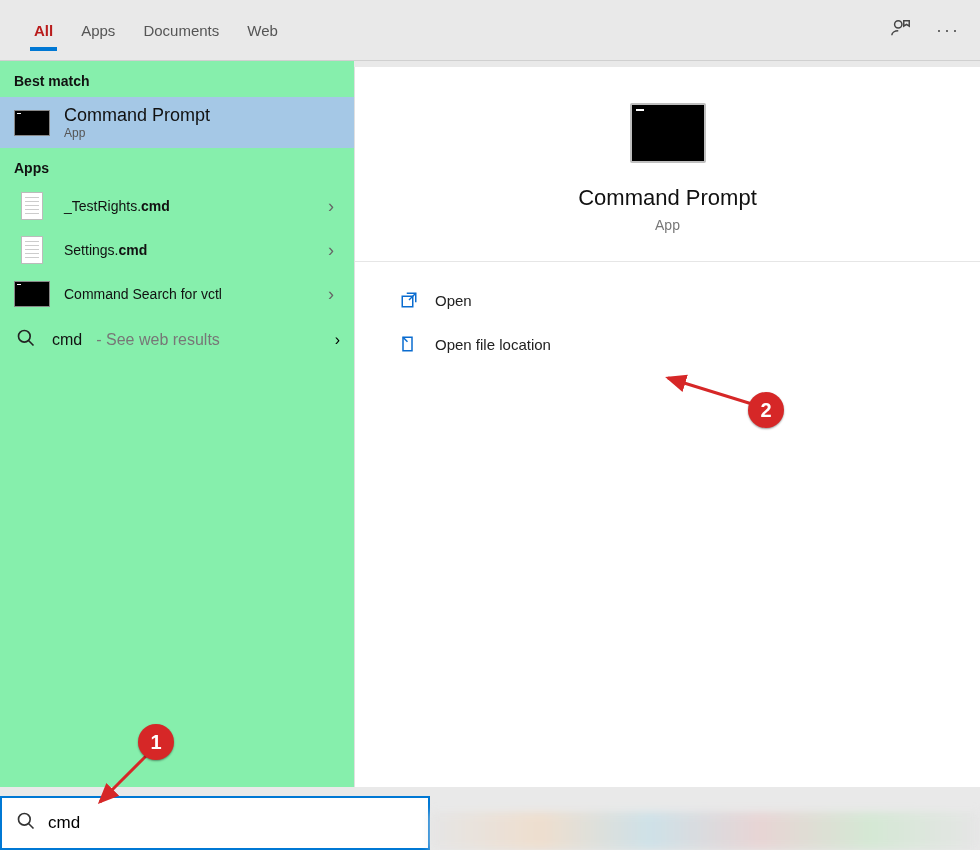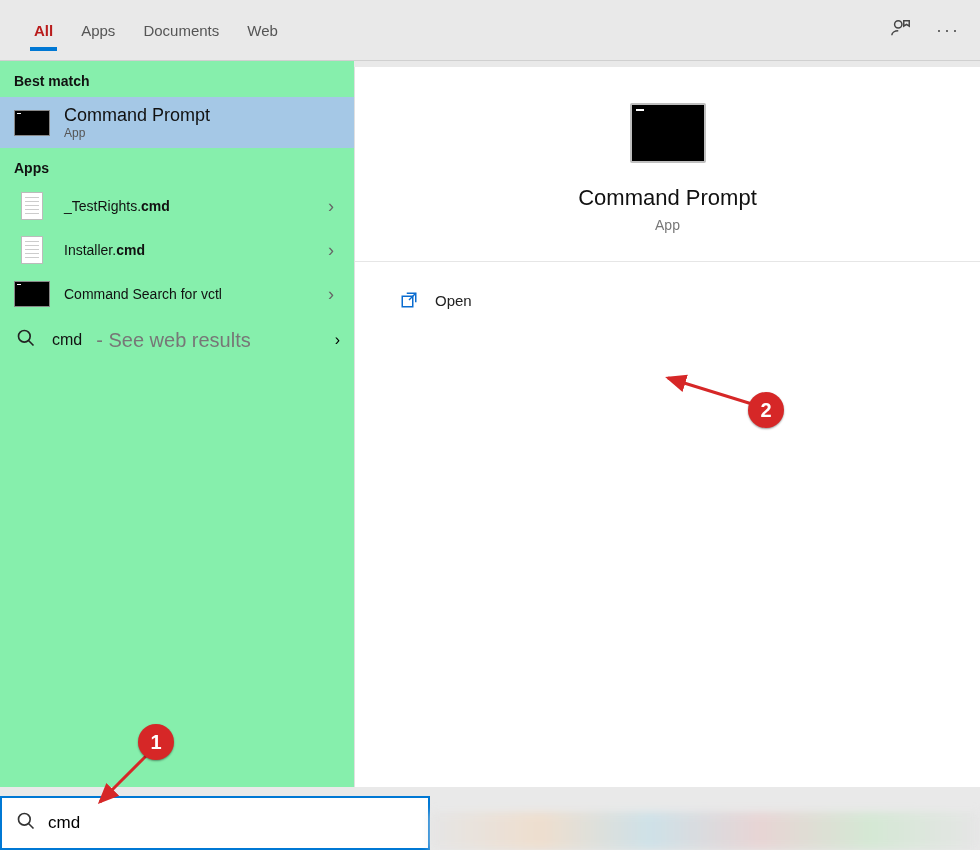--- a/index.html
+++ b/index.html
@@ -32,21 +32,21 @@
   .result-row .chev-right { color:#666; font-size:18px; padding-right:6px; }
 
   .cmd-thumb { width:36px; height:26px; background:#000; border:1px solid #888; position:relative; }
   .cmd-thumb::before { content:""; position:absolute; top:2px; left:2px; width:4px; height:1px; background:#fff; }
   .doc-thumb { width:22px; height:28px; border:1px solid #bbb; background:#fff; position:relative; }
   .doc-thumb::before { content:""; position:absolute; top:4px; left:3px; right:3px; height:1px; background:#ccc; box-shadow:0 4px 0 #ccc,0 8px 0 #ccc,0 12px 0 #ccc,0 16px 0 #ccc; }
 
   .web-row { display:flex; align-items:center; padding:12px 14px; gap:14px; cursor:pointer; }
   .web-row .mag { width:24px; text-align:center; }
   .web-row .q { font-size:16px; color:#111; }
-  .web-row .hint { font-size:20px; color:#777; }
+  .web-row .hint { font-size:16px; color:#777; }
 
   
   .preview { display:flex; flex-direction:column; align-items:center; padding-top:36px; }
   .big-thumb { width:76px; height:60px; background:#000; border:2px solid #bfbfbf; border-radius:2px; position:relative; }
   .big-thumb::before { content:""; position:absolute; top:4px; left:4px; width:8px; height:2px; background:#fff; }
   .preview-title { font-size:22px; color:#111; margin-top:22px; }
   .preview-sub { font-size:14px; color:#777; margin-top:6px; }
   .preview-div { width:100%; height:1px; background:#e6e6e6; margin-top:28px; }
 
   .actions { padding:18px 40px; display:flex; flex-direction:column; gap:4px; }
@@ -109,21 +109,21 @@
       <div class="text">
           <span class="title"><span>_TestRights.</span><b>cmd</b></span>
         </div>
       <span class="chev-right">›</span>
     </div>
     <div class="result-row">
       <div class="thumb">
           <div class="doc-thumb"></div>
         </div>
       <div class="text">
-          <span class="title"><span>Installer.</span><b>cmd</b></span>
+          <span class="title"><span>Settings.</span><b>cmd</b></span>
         </div>
       <span class="chev-right">›</span>
     </div>
     <div class="result-row">
       <div class="thumb">
           <div class="cmd-thumb"></div>
         </div>
       <div class="text">
           <span class="title"><span>Command Search for vctl</span></span>
         </div>
@@ -155,20 +155,29 @@
       <div class="action">
         <span class="ic">
             <svg width="18" height="18" viewBox="0 0 24 24" fill="none" stroke="#0a6cd0" stroke-width="2">
               <rect x="3" y="7" width="14" height="14"></rect>
               <path d="M9 3h12v12"></path>
               <path d="M21 3l-9 9"></path>
             </svg>
           </span>
         <span class="lbl">Open</span>
       </div>
+      <div class="action">
+        <span class="ic">
+            <svg width="18" height="18" viewBox="0 0 24 24" fill="none" stroke="#0a6cd0" stroke-width="2">
+              <rect x="4" y="3" width="12" height="18"></rect>
+              <path d="M4 3l6 6"></path>
+            </svg>
+          </span>
+        <span class="lbl">Open file location</span>
+      </div>
     </div>
   </div>
 </div>
 
 <div class="searchbar">
   <span>
     <svg width="20" height="20" viewBox="0 0 24 24" fill="none" stroke="#333" stroke-width="2">
         <circle cx="10" cy="10" r="7"></circle>
         <line x1="15" y1="15" x2="21" y2="21"></line>
       </svg>

